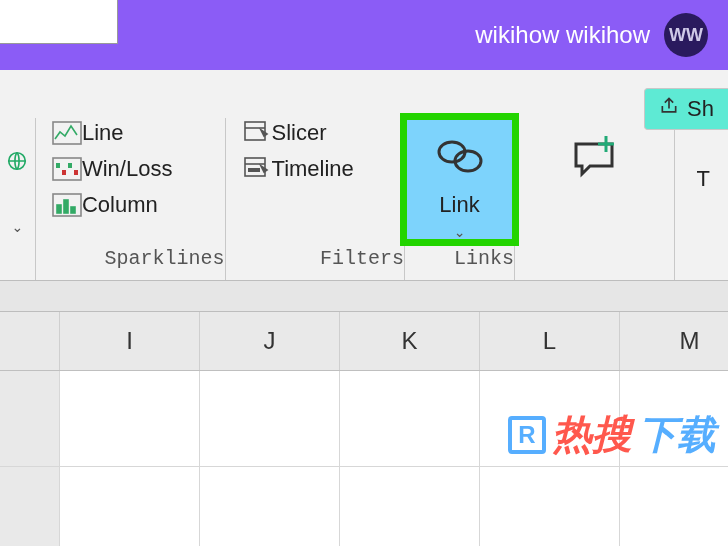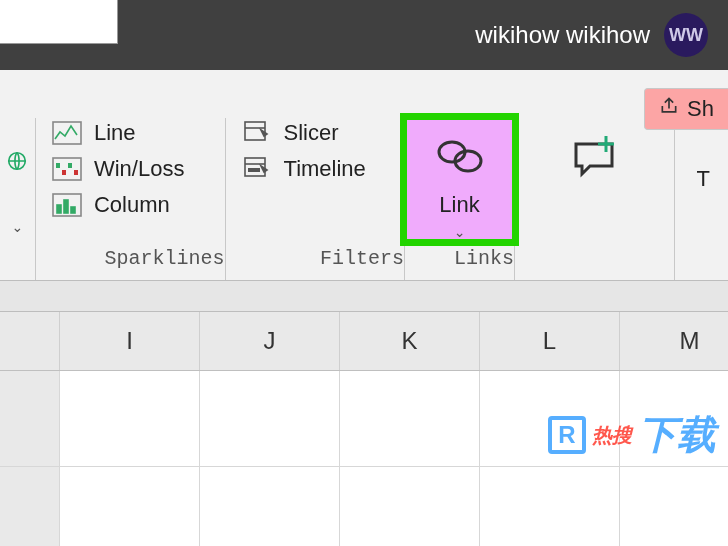--- a/index.html
+++ b/index.html
@@ -2,21 +2,21 @@
 <html><head>
 <meta charset="utf-8">
 <style>
   * { box-sizing: border-box; margin: 0; padding: 0; }
   html, body { width: 728px; height: 546px; overflow: hidden; font-family: "Segoe UI", Arial, sans-serif; }
   body { background: #e6e6e6; }
 
   
   .titlebar {
     height: 70px;
-    background: #404040;
+    background: #8b5cf6;
     display: flex;
     align-items: center;
     justify-content: flex-end;
     padding-right: 20px;
     position: relative;
   }
   .titlebar .formula-box {
     position: absolute; left: 0; top: 0;
     width: 118px; height: 44px;
     background: #ffffff;
@@ -38,21 +38,21 @@
     position: relative;
     padding-top: 20px;
   }
   .share-btn {
     position: absolute; right: 0; top: 18px;
     height: 42px;
     display: flex; align-items: center; gap: 8px;
     padding: 0 14px;
     border: 1px solid #c8c8c8; border-right: none;
     border-radius: 4px 0 0 4px;
-    background: #fca5a5;
+    background: #5eead4;
     font-size: 22px;
     color: #222;
   }
   .groups-row {
     display: flex;
     align-items: stretch;
     height: 190px;
     padding-top: 28px;
   }
   .left-misc {
@@ -61,34 +61,34 @@
     display: flex; flex-direction: column; align-items: center; justify-content: space-around;
     padding: 10px 0 24px 0;
   }
   .left-misc .partial { color: #444; }
 
   .group { display: flex; flex-direction: column; border-right: 1px solid #c8c8c8; }
   .group-body { flex: 1; display: flex; align-items: flex-start; padding: 2px 16px; }
   .group-label { text-align: right; font-size: 20px; color: #555; padding: 6px 0 10px 0; font-family: Liberation Mono, monospace; }
 
   .item-list { display: flex; flex-direction: column; gap: 10px; }
-  .item-h { display: flex; align-items: center; gap: 12px; color: #222; font-size: 22px; }
+  .item-h { display: flex; align-items: center; gap: 0; color: #222; font-size: 22px; }
   .item-h .ico { width: 30px; height: 26px; display: inline-flex; align-items: center; justify-content: center; }
 
   .big-btn {
     display: flex; flex-direction: column; align-items: center; justify-content: flex-start;
     gap: 8px; padding: 4px 18px 0 18px; font-size: 22px; color: #222;
   }
   .big-btn .ico-lg { width: 60px; height: 56px; display: flex; align-items: center; justify-content: center; }
   .big-btn .caret { font-size: 14px; color: #555; margin-top: -2px; }
 
   .highlight {
     outline: 7px solid #23d400;
     outline-offset: -2px;
-    background: #f0abfc;
+    background: #7dd3fc;
     text-align: right;
   }
 
   .group.tours { border-right: none; flex: 1; }
   .group.tours .big-btn { padding-left: 22px; }
 
   
   .grid-area { background: #fff; border-top: 1px solid #bdbdbd; margin-top: 30px; }
   .col-headers {
     display: grid;
@@ -115,21 +115,21 @@
     display: flex; align-items: center; gap: 6px;
     font-weight: 800; font-style: italic;
     pointer-events: none; opacity: 0.85;
     text-shadow: 0 0 3px #fff;
   }
   .watermark .r {
     width: 38px; height: 38px; border: 4px solid #39a0ff; color: #39a0ff;
     display: flex; align-items: center; justify-content: center; border-radius: 4px;
     font-size: 24px; font-style: normal;
   }
-  .watermark .t1 { color: #ff3b2f; font-size: 20px; }
+  .watermark .t1 { color: #ff3b2f; font-size: 40px; }
   .watermark .t2 { color: #39a0ff; font-size: 39px; }
 </style>
 </head>
 <body>
 
 <div class="titlebar">
   <div class="formula-box"></div>
   <span class="username">wikihow wikihow</span>
   <div class="avatar">
     <span>WW</span>

